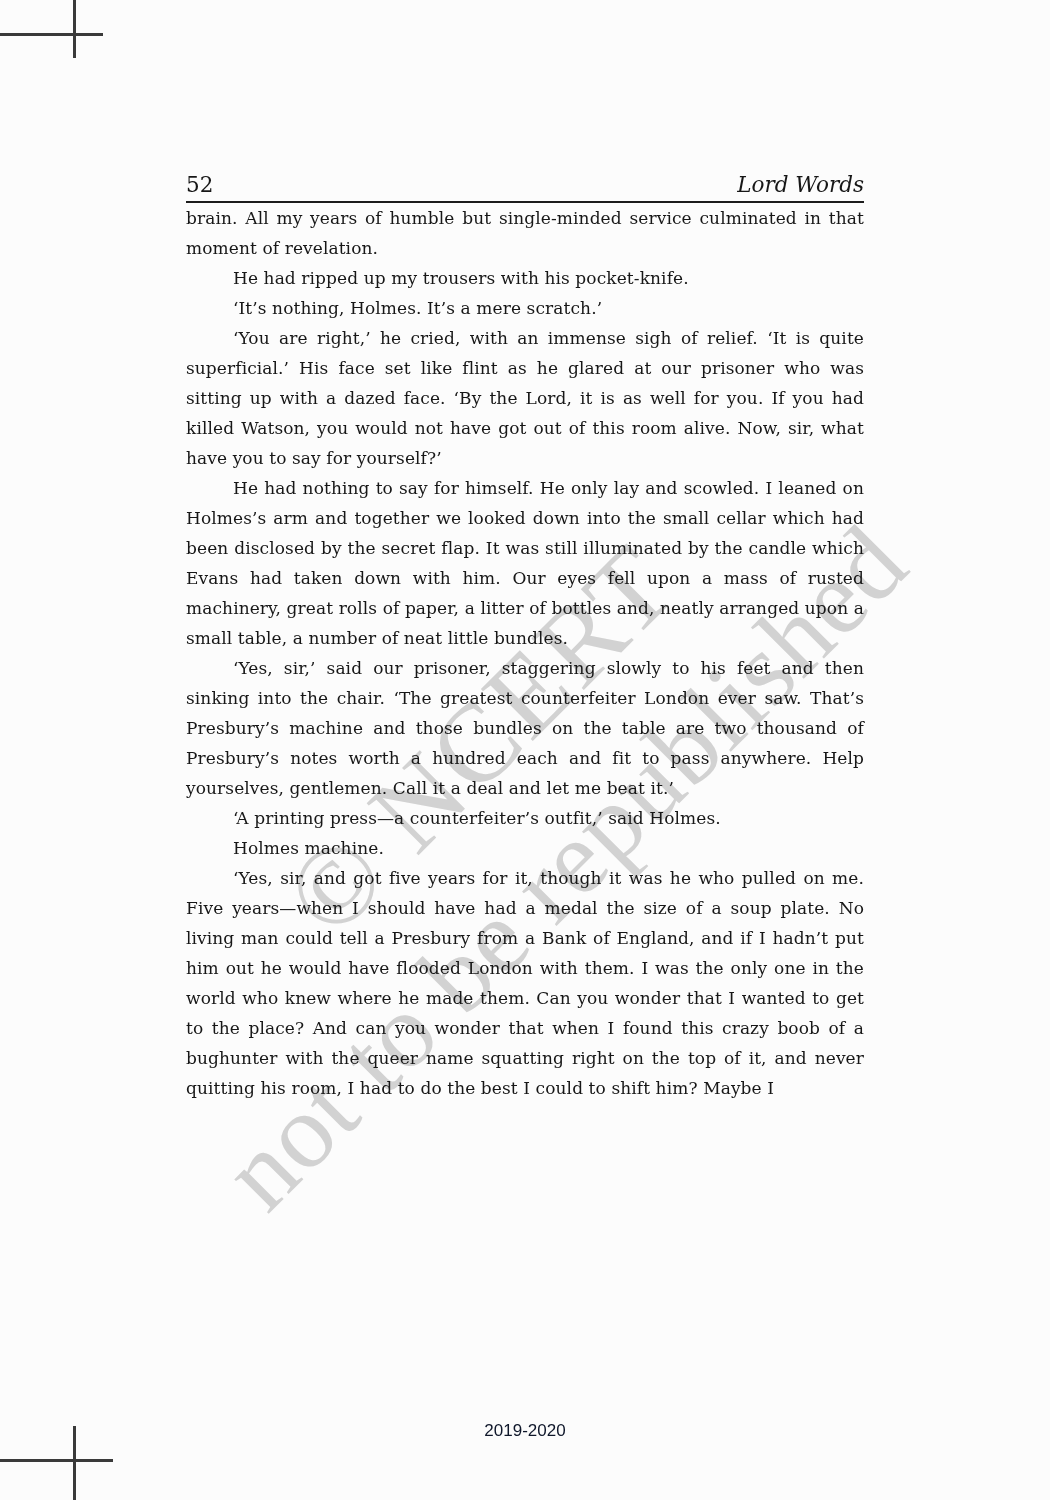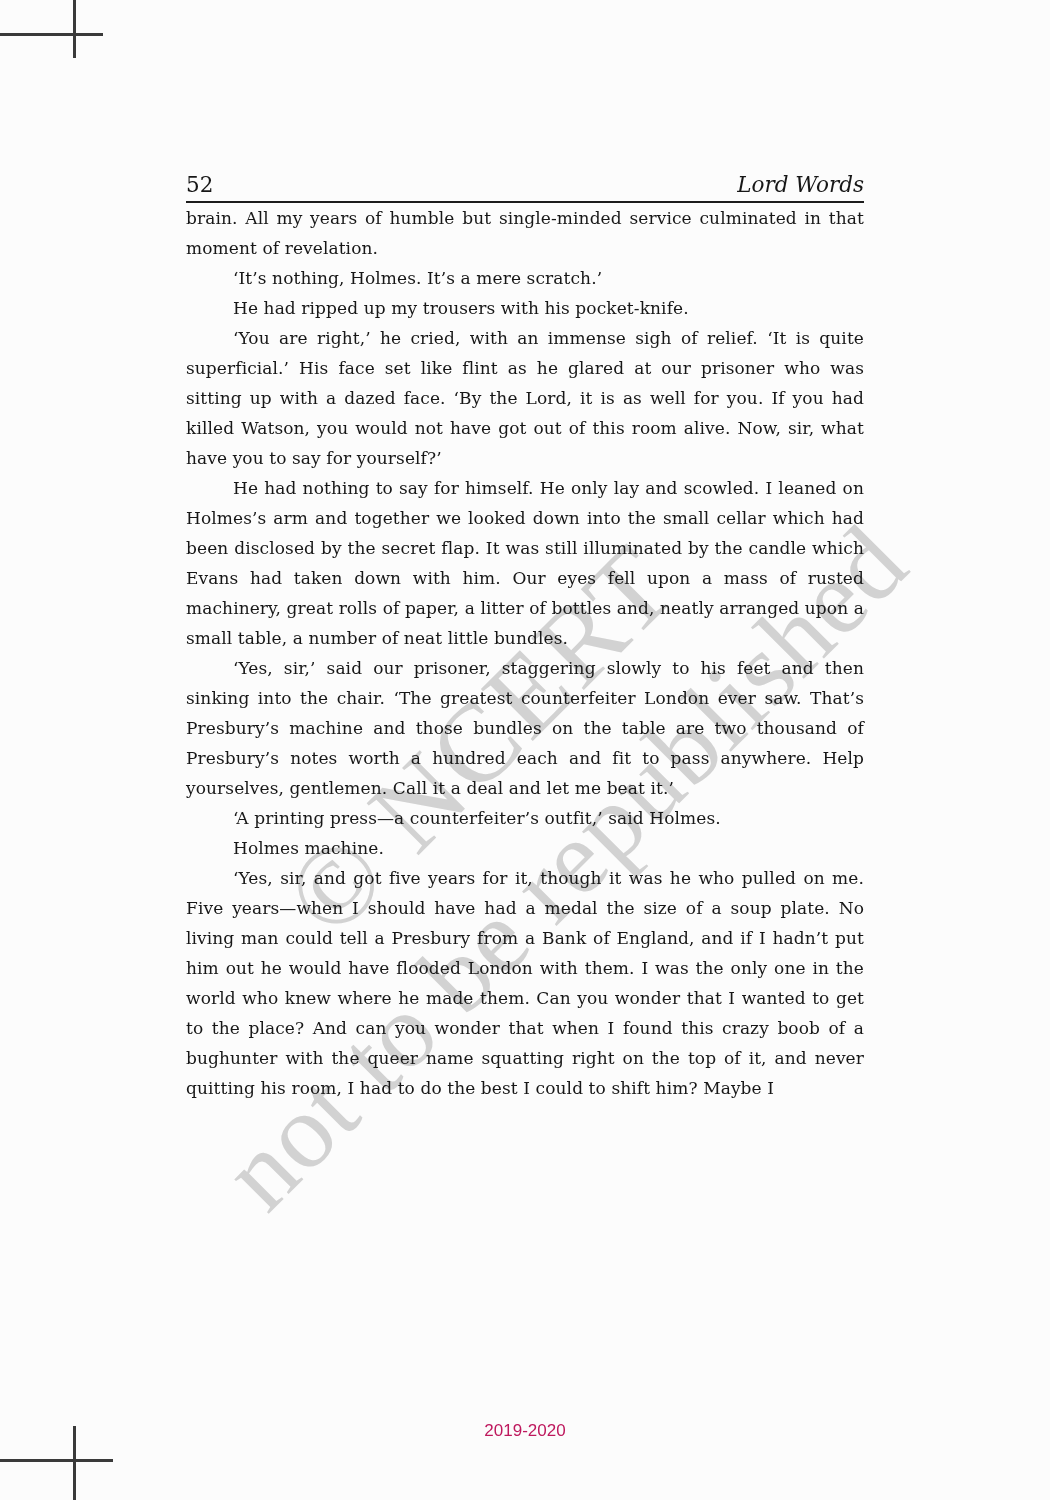--- a/index.html
+++ b/index.html
@@ -65,21 +65,21 @@
   }
   .bodytext p.indent { text-indent: 47px; }
 
   .footer {
     position: absolute;
     left: 0; top: 1421px;
     width: 100%;
     text-align: center;
     font-family: "Liberation Sans", sans-serif;
     font-size: 17px;
-    color: #be185d;
+    color: #0f172a;
     z-index: 2;
   }
 </style>
 </head>
 <body>
 
 <div class="page">
 
   <div class="crop tl-v"></div>
   <div class="crop tl-h"></div>
@@ -93,22 +93,22 @@
 
   <div class="content">
 
     <div class="running-header">
       <span class="pagenum">52</span>
       <span class="title">Lord Words</span>
     </div>
 
     <div class="bodytext">
       <p class="noindent">brain. All my years of humble but single-minded service culminated in that moment of revelation.</p>
+      <p class="indent">He had ripped up my trousers with his pocket-knife.</p>
       <p class="indent">‘It’s nothing, Holmes. It’s a mere scratch.’</p>
-      <p class="indent">He had ripped up my trousers with his pocket-knife.</p>
       <p class="indent">‘You are right,’ he cried, with an immense sigh of relief. ‘It is quite superficial.’ His face set like flint as he glared at our prisoner who was sitting up with a dazed face. ‘By the Lord, it is as well for you. If you had killed Watson, you would not have got out of this room alive. Now, sir, what have you to say for yourself?’</p>
       <p class="indent">He had nothing to say for himself. He only lay and scowled. I leaned on Holmes’s arm and together we looked down into the small cellar which had been disclosed by the secret flap. It was still illuminated by the candle which Evans had taken down with him. Our eyes fell upon a mass of rusted machinery, great rolls of paper, a litter of bottles and, neatly arranged upon a small table, a number of neat little bundles.</p>
       <p class="indent">‘Yes, sir,’ said our prisoner, staggering slowly to his feet and then sinking into the chair. ‘The greatest counterfeiter London ever saw. That’s Presbury’s machine and those bundles on the table are two thousand of Presbury’s notes worth a hundred each and fit to pass anywhere. Help yourselves, gentlemen. Call it a deal and let me beat it.’</p>
       <p class="indent">‘A printing press—a counterfeiter’s outfit,’ said Holmes.</p>
       <p class="indent">Holmes machine.</p>
       <p class="indent">‘Yes, sir, and got five years for it, though it was he who pulled on me. Five years—when I should have had a medal the size of a soup plate. No living man could tell a Presbury from a Bank of England, and if I hadn’t put him out he would have flooded London with them. I was the only one in the world who knew where he made them. Can you wonder that I wanted to get to the place? And can you wonder that when I found this crazy boob of a bughunter with the queer name squatting right on the top of it, and never quitting his room, I had to do the best I could to shift him? Maybe I</p>
     </div>
 
   </div>
 

